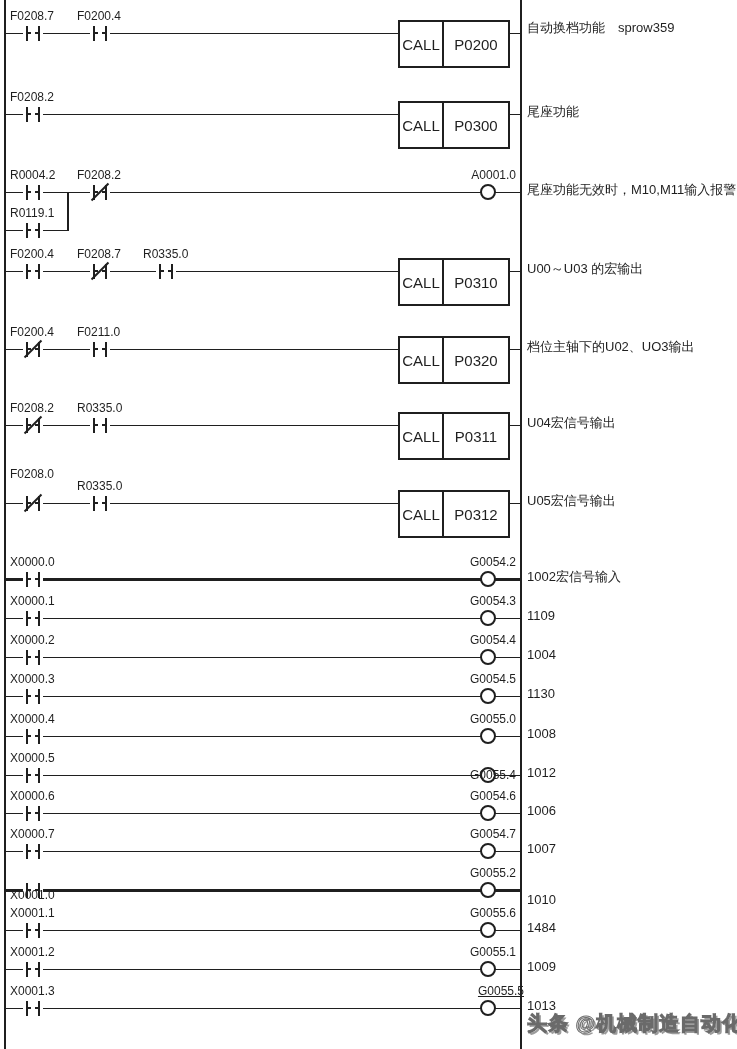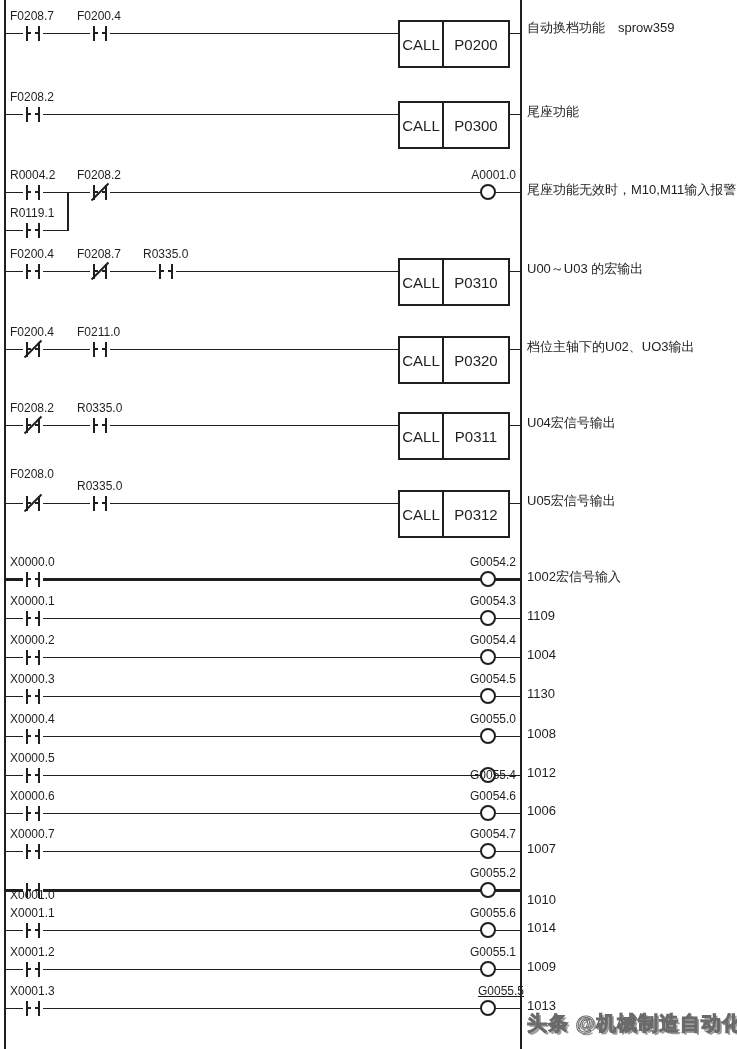--- a/index.html
+++ b/index.html
@@ -276,21 +276,21 @@
       <div class="comment" style="left: 527px; top: 878px; margin-top: 12px;">1010</div>
       <div class="hline" style="left: 5px; top: 930px; width: 516px;"></div>
       <div class="gapbox" style="left: 23px; top: 922px; width: 20px; height: 17px;"></div>
       <div class="bar" style="left: 26px; top: 923px; height: 15px;"></div>
       <div class="bar" style="left: 38px; top: 923px; height: 15px;"></div>
       <div class="stub" style="left: 28px; top: 929px; width: 3px;"></div>
       <div class="stub" style="left: 35px; top: 929px; width: 3px;"></div>
       <div class="lbl" style="left: 10px; top: 906px;">X0001.1</div>
       <div class="coil" style="left: 480px; top: 922px;"></div>
       <div class="lbl glbl" style="left: 380px; top: 906px; width: 136px;">G0055.6</div>
-      <div class="comment" style="left: 527px; top: 918px;">1014</div>
+      <div class="comment" style="left: 527px; top: 918px;">1484</div>
       <div class="hline" style="left: 5px; top: 969px; width: 516px;"></div>
       <div class="gapbox" style="left: 23px; top: 961px; width: 20px; height: 17px;"></div>
       <div class="bar" style="left: 26px; top: 962px; height: 15px;"></div>
       <div class="bar" style="left: 38px; top: 962px; height: 15px;"></div>
       <div class="stub" style="left: 28px; top: 968px; width: 3px;"></div>
       <div class="stub" style="left: 35px; top: 968px; width: 3px;"></div>
       <div class="lbl" style="left: 10px; top: 945px;">X0001.2</div>
       <div class="coil" style="left: 480px; top: 961px;"></div>
       <div class="lbl glbl" style="left: 380px; top: 945px; width: 136px;">G0055.1</div>
       <div class="comment" style="left: 527px; top: 957px;">1009</div>

